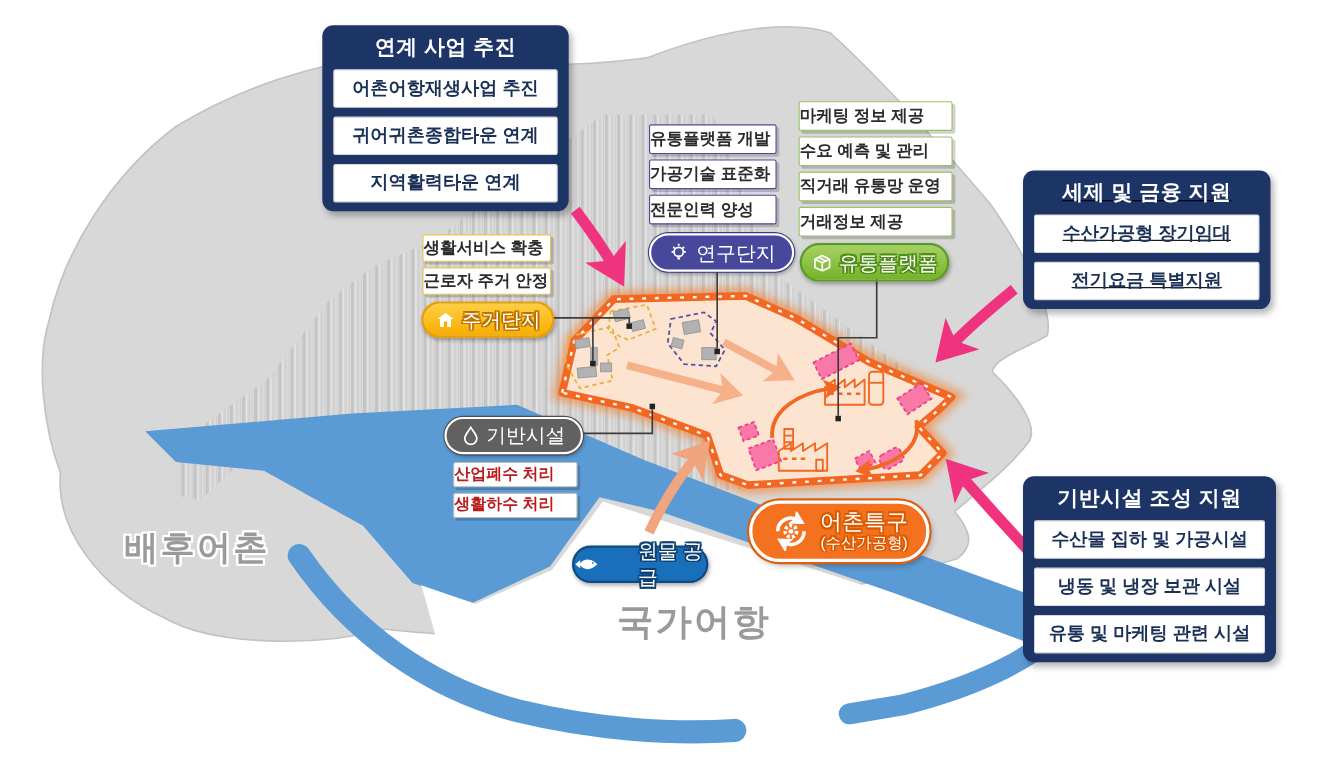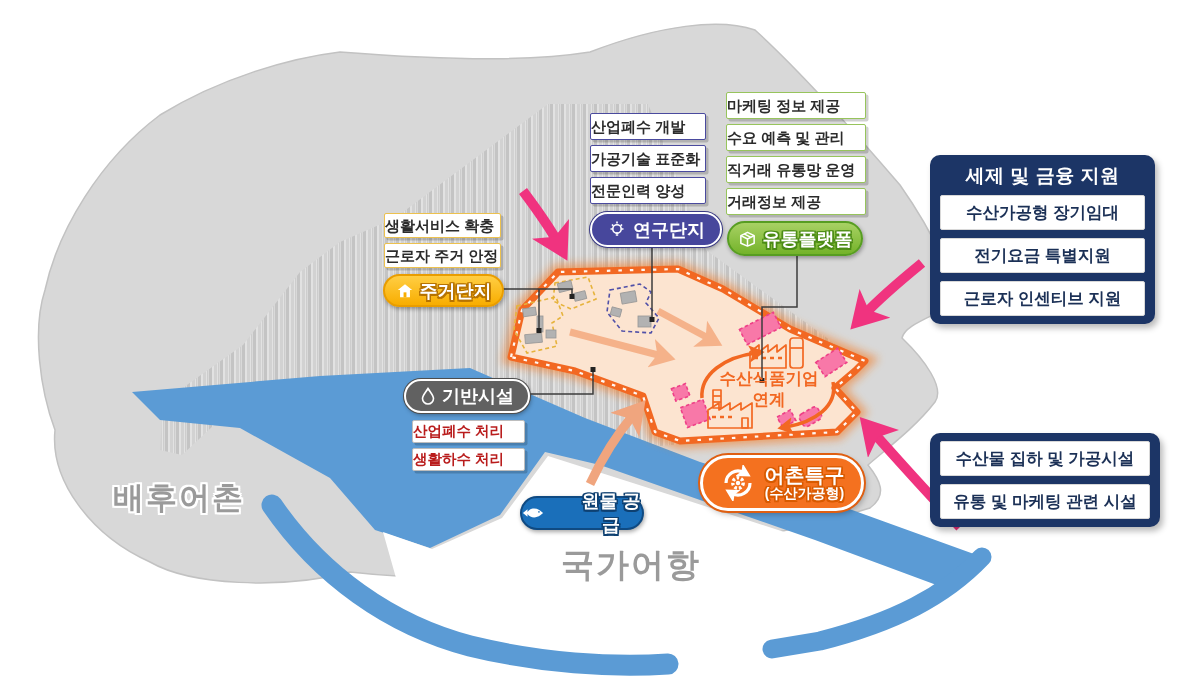--- a/index.html
+++ b/index.html
@@ -21,21 +21,21 @@
   .item-stack{position:absolute;}
   .item-box{background:#ffffff;border-radius:2px;text-align:left;font-weight:bold;color:#2b2b2b;
             box-shadow:2.5px 2.5px 0 rgba(0,0,0,.18);margin-bottom:5px;}
   .b-navy .item-box{border:1.5px solid #4a4a9e;height:25px;line-height:25px;font-size:15px;}
   .b-green .item-box{border:1.5px solid #97c45c;height:25px;line-height:25px;font-size:15px;}
   .b-yellow .item-box{border:1.5px solid #ecc14e;height:23px;line-height:23px;font-size:15px;}
   .b-gray .item-box{border:1.5px solid #bdbdbd;height:21px;line-height:21px;font-size:14.5px;color:#b91c1c;}
 
   
   .pill{position:absolute;border-radius:30px;display:flex;align-items:center;justify-content:center;
-        gap:6px;font-weight:bold;color:#ffffff;box-shadow:1px 2px 4px rgba(0,0,0,.35);text-align:center;}
+        gap:6px;font-weight:normal;color:#ffffff;box-shadow:1px 2px 4px rgba(0,0,0,.35);}
   .pill .ic{display:flex;align-items:center;}
   .outline-dk{ text-shadow:-1.5px -1.5px 0 var(--oc),1.5px -1.5px 0 var(--oc),
                -1.5px 1.5px 0 var(--oc),1.5px 1.5px 0 var(--oc),
                0 -1.5px 0 var(--oc),0 1.5px 0 var(--oc),-1.5px 0 0 var(--oc),1.5px 0 0 var(--oc);}
   .pill-housing{background:linear-gradient(#ffce44,#f8ad00);border:2px solid #e99d00;font-size:18px;--oc:#b77300;}
   .pill-research{background:#47479c;border:2px solid #ffffff;box-shadow:0 0 0 1px #3a3a85,1px 2px 4px rgba(0,0,0,.35);font-size:18px;}
   .pill-dist{background:linear-gradient(#a8d164,#74b32a);border:2px solid #579d22;font-size:18px;--oc:#4c8c16;}
   .pill-sewage{background:#616161;border:2px solid #ffffff;box-shadow:0 0 0 1px #4d4d4d,1px 2px 4px rgba(0,0,0,.35);font-size:18px;}
   .pill-supply{background:#1a6fba;border:2px solid #0f4a82;font-size:18px;gap:36px;--oc:#0e4071;}
   .pill-zone{background:#f4711f;border:3px solid #ffffff;box-shadow:0 0 0 2px #df5f12,2px 3px 6px rgba(0,0,0,.3);
@@ -200,35 +200,42 @@
     <path d="M 590 484 C 603 456 618 433 634 414" fill="none" stroke="#f0a57e" stroke-width="9" marker-end="url(#mSalmon)"></path>
   </g>
 
   <g stroke="#f0337f" fill="none" stroke-width="10">
     <path d="M 523 191 C 538 211 550 228 558 243" marker-end="url(#mPink)"></path>
     <path d="M 922 263 C 900 281 878 300 864 315" marker-end="url(#mPink)"></path>
     <path d="M 960 527 C 930 496 897 459 873 432" marker-end="url(#mPink)"></path>
   </g>
 </svg>
 
-
-<div class="callout" style="left:930px;top:155px;width:205px;">
+<div class="callout" style="left:293px;top:23px;width:204px;">
+  <div class="callout-title">연계 사업 추진</div>
+  <div class="callout-item">어촌어항재생사업 추진</div>
+  <div class="callout-item">귀어귀촌종합타운 연계</div>
+  <div class="callout-item">지역활력타운 연계</div>
+</div>
+
+<div class="callout" style="left:930px;top:155px;width:205px;text-decoration:underline;">
   <div class="callout-title">세제 및 금융 지원</div>
   <div class="callout-item">수산가공형 장기임대</div>
   <div class="callout-item">전기요금 특별지원</div>
-  <div class="callout-item">근로자 인센티브 지원</div>
 </div>
 
 <div class="callout" style="left:930px;top:433px;width:210px;">
+  <div class="callout-title">기반시설 조성 지원</div>
   <div class="callout-item">수산물 집하 및 가공시설</div>
+  <div class="callout-item">냉동 및 냉장 보관 시설</div>
   <div class="callout-item">유통 및 마케팅 관련 시설</div>
 </div>
 
 <div class="item-stack b-navy" style="left:590px;top:113px;width:116px;">
-  <div class="item-box">산업폐수 개발</div>
+  <div class="item-box">유통플랫폼 개발</div>
   <div class="item-box">가공기술 표준화</div>
   <div class="item-box">전문인력 양성</div>
 </div>
 <div class="pill pill-research" style="left:590px;top:212px;width:128px;height:31px;">
   <span class="ic">
     <svg width="20" height="20" viewBox="0 0 20 20" fill="none" stroke="#ffffff" stroke-width="1.6">
       <circle cx="10" cy="9" r="4.2"></circle>
           <path d="M8.5 13 h3 M8.8 15 h2.4"></path>
       <path d="M10 1.5 v2 M3.5 9 h2 M14.5 9 h2 M5 4.5 l1.4 1.4 M15 4.5 l-1.4 1.4"></path>
     </svg>
@@ -282,36 +289,32 @@
 <div class="pill pill-supply" style="left:520px;top:496px;width:120px;height:30px;">
   <span class="ic">
     <svg width="22" height="14" viewBox="0 0 24 14">
       <path d="M1 7 L6 3 L6 6 C9 1.5 15 1 20 4.5 L23 7 L20 9.5 C15 13 9 12.5 6 8 L6 11 Z" fill="#ffffff"></path>
       <circle cx="18.5" cy="5.8" r="0.9" fill="#1a6fba"></circle>
     </svg>
   </span>
   <span class="outline-dk">원물 공급</span>
 </div>
 
-<div class="pill pill-zone" style="left:681px;top:455px;width:158px;height:50px;gap:9px;margin-left:19px;">
+<div class="pill pill-zone" style="left:681px;top:455px;width:158px;height:50px;gap:9px;">
   <span class="ic">
     <svg width="36" height="36" viewBox="0 0 36 36">
       <path d="M6 18 A12 12 0 0 1 24 7.6" fill="none" stroke="#ffffff" stroke-width="3.2" marker-end="url(#mWhite)"></path>
       <path d="M30 18 A12 12 0 0 1 12 28.4" fill="none" stroke="#ffffff" stroke-width="3.2" marker-end="url(#mWhite)"></path>
       <circle cx="18" cy="18" r="5.2" fill="none" stroke="#ffffff" stroke-width="3.4" stroke-dasharray="2.6 1.9"></circle>
       <circle cx="18" cy="18" r="2.2" fill="#ffffff"></circle>
     </svg>
   </span>
   <span class="zlines">
     <span class="l1 outline-dk">어촌특구</span>
     <span class="l2 outline-dk">(수산가공형)</span>
   </span>
 </div>
 
-<div class="zone-center-text">
-  <div>수산식품기업</div>
-  <div>연계</div>
-</div>
 
 <div class="map-label" style="left:80px;top:477px;font-size:31px;">배후어촌</div>
 <div class="map-label" style="left:528px;top:543px;font-size:33px;">국가어항</div>
 
 </div>
 
 </body></html>

